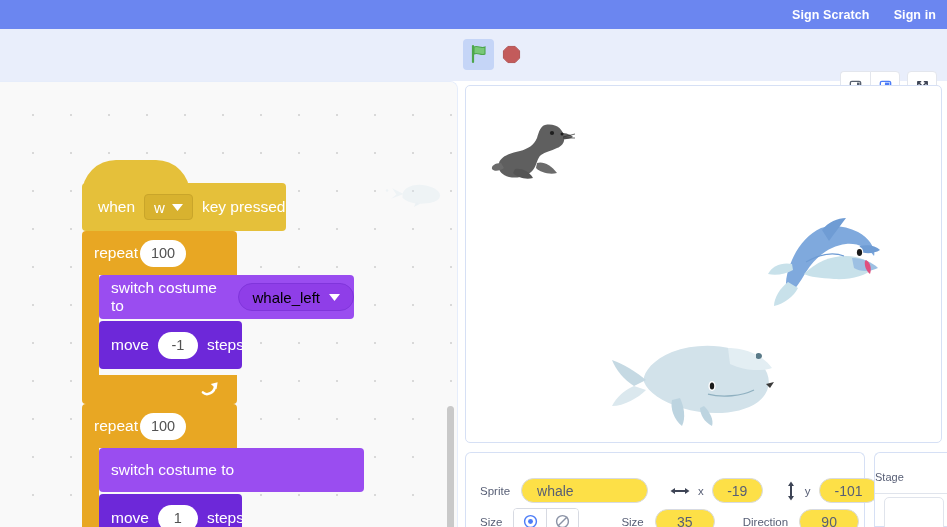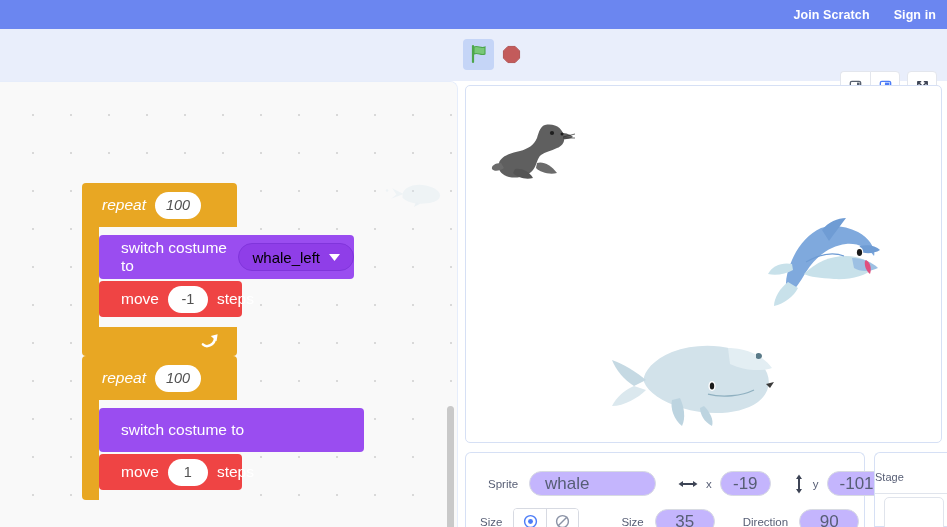--- a/index.html
+++ b/index.html
@@ -135,23 +135,22 @@
   .c-block {
     position: relative;
     width: 155px;
     background: #e8a723;
     border-radius: 4px;
     cursor: pointer;
   }
   .c-head {
     height: 44px;
     display: flex; align-items: center;
-    padding-left: 20px;
-    gap: 9px;
-    font-style: italic;
+    padding-left: 12px;
+    gap: 2px;
   }
   .c-body { position: relative; height: 100px; }
   .c-body::before {
     content: ""; position: absolute;
     left: 17px; top: 0; right: 0; bottom: 0;
     background: #f9f9f9;
     background-image: radial-gradient(circle, #d9d9d9 1px, transparent 1.1px);
     background-size: 38px 38px;
     background-position: -3px 13px;
   }
@@ -169,27 +168,26 @@
     padding: 0 11px;
     display: flex; align-items: center; justify-content: center;
     color: #525252; font-size: 14.5px;
     cursor: pointer;
   }
 
   .stack {
     position: absolute;
     border-radius: 4px;
     display: flex; align-items: center;
-    padding-left: 22px;
+    padding-left: 12px;
     gap: 9px;
     cursor: pointer;
-    margin-top: 8px;
   }
   .stack.looks { background: #9a4df0; height: 44px; }
-  .stack.motion { background: #ef4444; height: 36px; }
+  .stack.motion { background: #6d28d9; height: 48px; }
 
   .dropdown-looks {
     background: #8f3ee8;
     border: 1px solid #8035db;
     border-radius: 15px;
     height: 28px;
     display: flex; align-items: center;
     gap: 9px; padding: 0 13px;
     cursor: pointer;
   }
@@ -208,31 +206,31 @@
 
   
   .sprite-panel {
     position: absolute; left: 465px; top: 452px;
     width: 400px; height: 75px;
     background: #ffffff;
     border: 1px solid #d6e0f5;
     border-radius: 6px 6px 0 0;
     border-bottom: none;
   }
-  .row1 { position: absolute; left: 14px; top: 18px; display: flex; align-items: center; margin-left: 8px; }
+  .row1 { position: absolute; left: 14px; top: 25px; display: flex; align-items: center; }
   .row2 { position: absolute; left: 14px; top: 55px; display: flex; align-items: center; }
 
   .fld-label { color: #575e75; font-size: 11.5px; }
   .pill {
-    background: #c4b5fd;
+    background: #fde047;
     border: 1px solid #d7dae2;
     border-radius: 14px;
     height: 25px;
     display: flex; align-items: center;
-    color: #575e75; font-size: 17px;
+    color: #575e75; font-size: 14px;
     cursor: text;
   }
   .pill.name { width: 127px; padding-left: 15px; }
   .pill.num { width: 51px; justify-content: center; }
   .pill.num2 { width: 60px; justify-content: center; }
 
   .showbtns {
     display: flex; border: 1px solid #d7dae2; border-radius: 4px;
     overflow: hidden; height: 27px; background:#fff;
   }
@@ -269,21 +267,21 @@
   }
   .gap-filler {
     position: absolute; left: 865px; top: 452px; width: 9px; height: 75px;
     background: #ffffff;
   }
 </style>
 </head>
 <body>
 
 <div class="menubar">
-  <div class="menubar-link">Join Scratch</div>
+  <div class="menubar-link">Sign Scratch</div>
   <div class="menubar-link last">Sign in</div>
 </div>
 
 <div class="controls">
 
   <div class="runbar">
     <div class="flag-wrap">
       <svg width="20" height="20" viewBox="0 0 20 20">
         <path d="M4 2 L4 18" stroke="#4ca64c" stroke-width="2.2" stroke-linecap="round" fill="none"></path>
         <path d="M5 3 C9 1, 12 5, 16 3 L16 10 C12 12, 9 8, 5 10 Z" fill="#78c878" stroke="#4ca64c" stroke-width="1.1"></path>
@@ -325,20 +323,30 @@
 
   <svg class="watermark" width="62" height="30" viewBox="0 0 120 58">
     <path d="M34 30 C40 12, 72 8, 95 20 C112 29, 110 42, 92 47 C70 53, 44 49, 34 38 Z" fill="#d6e6ee"></path>
     <path d="M36 31 L14 20 L22 32 L12 40 Z" fill="#d6e6ee"></path>
     <circle cx="4" cy="24" r="2.4" fill="#d6e6ee"></circle>
     <path d="M60 47 L56 56 L68 50 Z" fill="#cfe1ea"></path>
   </svg>
 
   <div class="script">
 
+    <div class="hat">
+      <span class="blk-txt">when</span>
+      <div class="dropdown-yellow">
+        <span>w</span>
+        <svg width="11" height="7" viewBox="0 0 11 7">
+          <polygon points="0,0 11,0 5.5,7" fill="#ffffff"></polygon>
+        </svg>
+      </div>
+      <span class="blk-txt">key pressed</span>
+    </div>
 
     <div class="c-block">
       <div class="c-head">
         <span class="blk-txt">repeat</span>
         <div class="num-oval">100</div>
       </div>
       <div class="c-body">
 
         <div class="stack looks" style="left:17px; top:0px; width:255px;">
           <span class="blk-txt">switch costume to</span>

